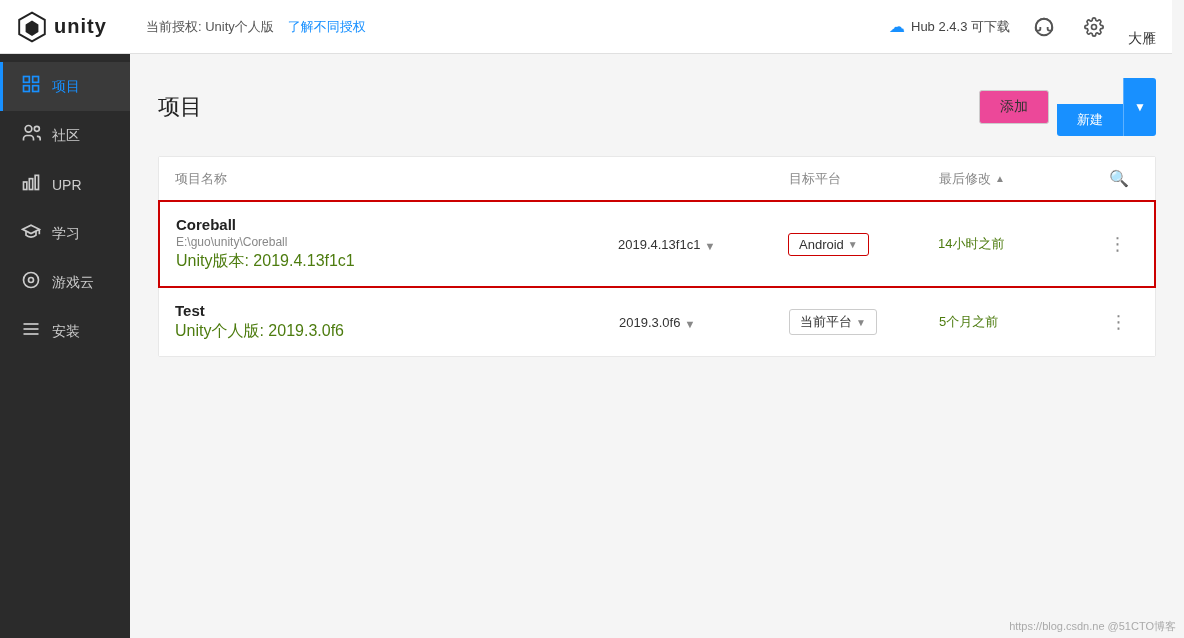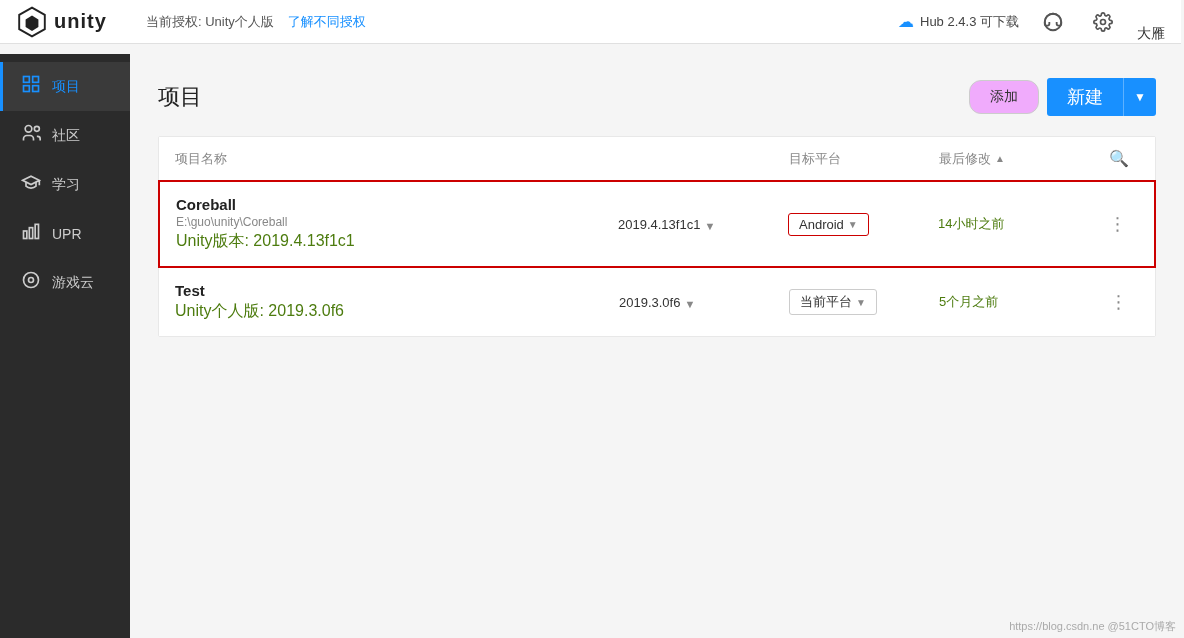--- a/index.html
+++ b/index.html
@@ -2,24 +2,24 @@
 <html><head>
   <meta charset="utf-8">
   <style>
     * { box-sizing: border-box; margin: 0; padding: 0; }
     body { font-family: 'Microsoft YaHei', Arial, sans-serif; background: #f5f5f5; width: 1184px; height: 638px; overflow: hidden; }
 
     
     .topbar {
       display: flex; align-items: center;
       background: #fff;
-      height: 44px;
+      height: 54px;
       border-bottom: 1px solid #e0e0e0;
       padding: 0 16px;
-      position: fixed; top: 0; left: 0; right: 3px; z-index: 100; justify-content: flex-end;
+      position: fixed; top: 0; left: 0; right: 12px; z-index: 100; justify-content: flex-end;
     }
     .topbar-logo {
       display: flex; align-items: center; gap: 6px;
       width: 130px;
     }
     .unity-logo-icon {
       width: 32px; height: 32px;
     }
     .unity-logo-text {
       font-size: 20px; font-weight: bold; color: #222; letter-spacing: 1px;
@@ -84,27 +84,27 @@
       background: #f5f5f5;
       overflow-y: auto;
     }
     .page-header {
       display: flex; align-items: center; justify-content: space-between;
       margin-bottom: 20px;
     }
     .page-title { font-size: 22px; font-weight: 500; color: #222; }
     .header-actions { display: flex; gap: 8px; align-items: center; }
     .btn-add {
-      padding: 7px 20px; border: 1px solid #ccc; background: #f0abfc;
-      border-radius: 12px; font-size: 14px; cursor: pointer; color: #333;
+      padding: 7px 20px; border: 1px solid #ccc; background: #ec4899;
+      border-radius: 3px; font-size: 14px; cursor: pointer; color: #333;
     }
     .btn-new-group { display: flex; border-radius: 3px; overflow: hidden; }
     .btn-new {
       padding: 7px 20px; background: #1890ff; border: none;
-      font-size: 18px; color: #fff; cursor: pointer;
+      font-size: 13px; color: #fff; cursor: pointer; margin-top: 26px;
     }
     .btn-new-arrow {
       padding: 7px 10px; background: #1890ff; border: none; border-left: 1px solid rgba(255,255,255,0.3);
       color: #fff; cursor: pointer; font-size: 12px;
     }
 
     
     .table-container {
       background: #fff;
       border: 1px solid #e8e8e8;
@@ -232,44 +232,54 @@
             <path d="M3 21v-2a4 4 0 0 1 4-4h4a4 4 0 0 1 4 4v2"></path>
             <circle cx="19" cy="7" r="3"></circle>
             <path d="M23 21v-2a3 3 0 0 0-3-3h-1"></path>
           </svg>
       </span>
       <span class="sidebar-label">社区</span>
     </div>
     <div class="sidebar-item">
       <span class="sidebar-icon">
         <svg width="20" height="20" viewBox="0 0 24 24" fill="none" stroke="#ccc" stroke-width="2">
-            <path d="M22 10v6M2 10l10-5 10 5-10 5z"></path>
-            <path d="M6 12v5c3 3 9 3 12 0v-5"></path>
-          </svg>
-      </span>
-      <span class="sidebar-label">学习</span>
-    </div>
-    <div class="sidebar-item">
-      <span class="sidebar-icon">
-        <svg width="20" height="20" viewBox="0 0 24 24" fill="none" stroke="#ccc" stroke-width="2">
             <rect x="3" y="12" width="4" height="9"></rect>
             <rect x="10" y="8" width="4" height="13"></rect>
             <rect x="17" y="4" width="4" height="17"></rect>
           </svg>
       </span>
       <span class="sidebar-label">UPR</span>
     </div>
     <div class="sidebar-item">
       <span class="sidebar-icon">
         <svg width="20" height="20" viewBox="0 0 24 24" fill="none" stroke="#ccc" stroke-width="2">
+            <path d="M22 10v6M2 10l10-5 10 5-10 5z"></path>
+            <path d="M6 12v5c3 3 9 3 12 0v-5"></path>
+          </svg>
+      </span>
+      <span class="sidebar-label">学习</span>
+    </div>
+    <div class="sidebar-item">
+      <span class="sidebar-icon">
+        <svg width="20" height="20" viewBox="0 0 24 24" fill="none" stroke="#ccc" stroke-width="2">
             <circle cx="12" cy="12" r="9"></circle>
             <circle cx="12" cy="12" r="3"></circle>
           </svg>
       </span>
       <span class="sidebar-label">游戏云</span>
+    </div>
+    <div class="sidebar-item">
+      <span class="sidebar-icon">
+        <svg width="20" height="20" viewBox="0 0 24 24" fill="none" stroke="#ccc" stroke-width="2">
+            <line x1="3" y1="6" x2="21" y2="6"></line>
+            <line x1="3" y1="12" x2="21" y2="12"></line>
+            <line x1="3" y1="18" x2="21" y2="18"></line>
+          </svg>
+      </span>
+      <span class="sidebar-label">安装</span>
     </div>
   </div>
 
   <div class="main">
     <div class="page-header">
       <h1 class="page-title">项目</h1>
       <div class="header-actions">
         <button class="btn-add">添加</button>
         <div class="btn-new-group">
           <button class="btn-new">新建</button>

